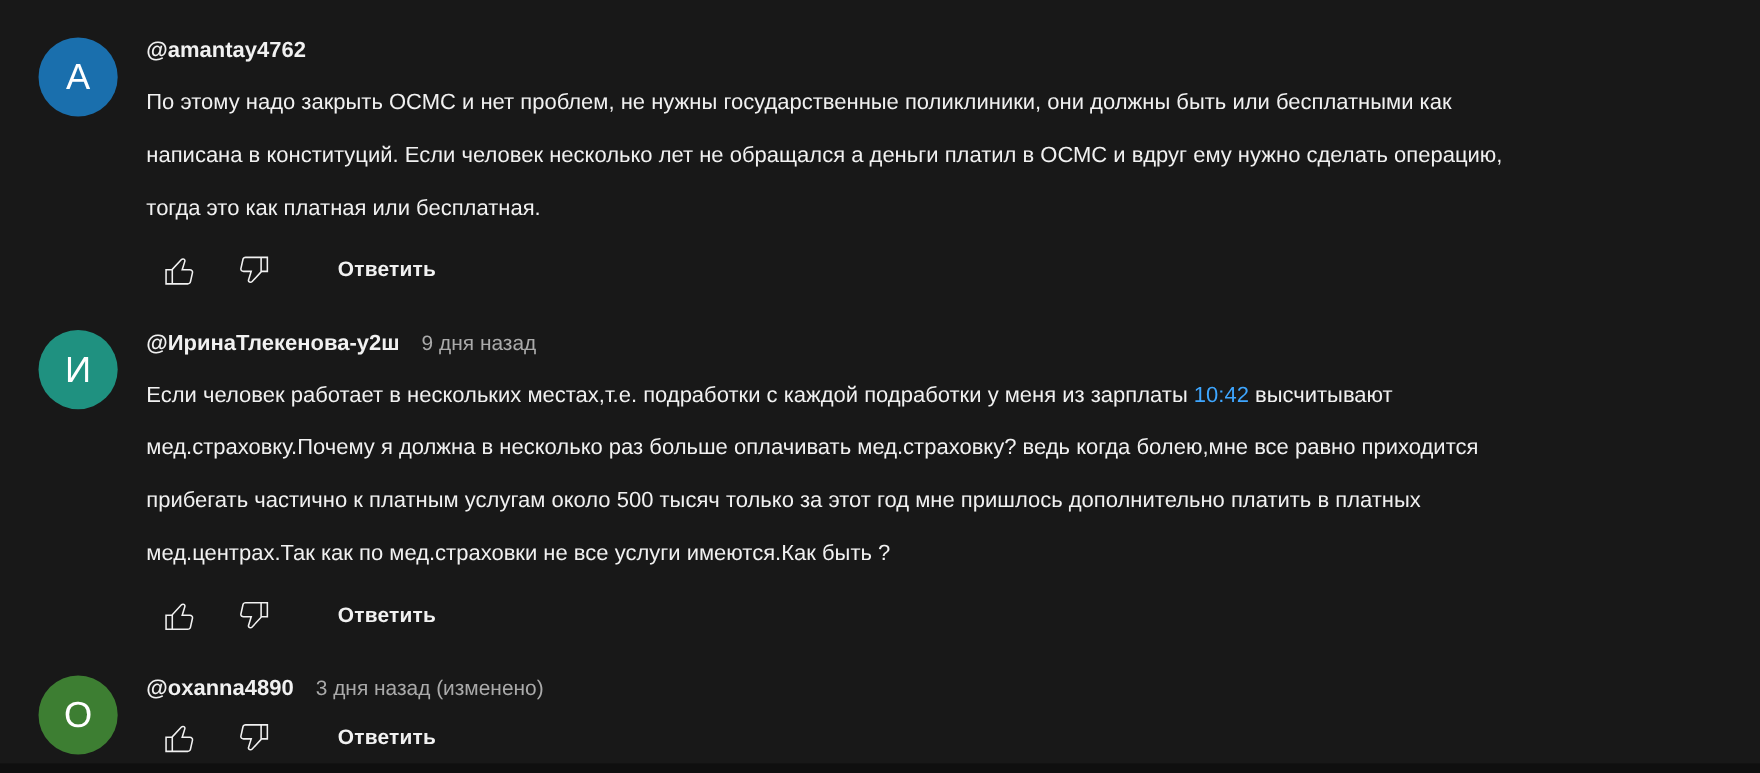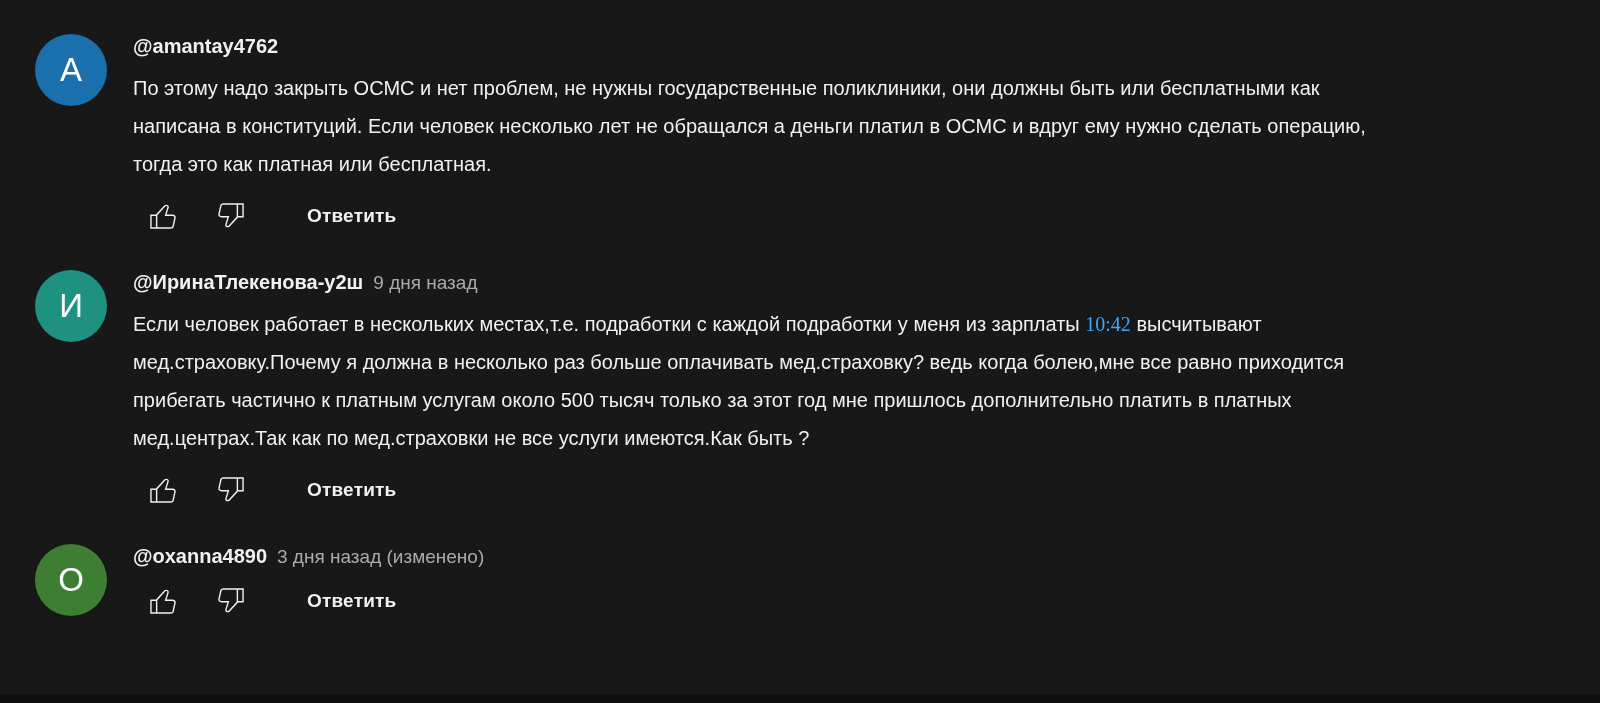--- a/index.html
+++ b/index.html
@@ -37,49 +37,48 @@
     user-select: none;
   }
   .content {
     margin-left: 26px;
     flex: 1;
     min-width: 0;
   }
   .comment-header {
     display: flex;
     align-items: baseline;
-    gap: 10px;
+    gap: 20px;
     margin-top: 1px;
   }
   .username {
     font-weight: bold;
     font-size: 20px;
     color: #f1f1f1;
     cursor: pointer;
     white-space: nowrap;
   }
   .timestamp {
     font-size: 19px;
     color: #aaaaaa;
     cursor: pointer;
     white-space: nowrap;
   }
   .body {
     margin-top: 11px;
     font-size: 20px;
-    line-height: 38px;
+    line-height: 48px;
     color: #f1f1f1;
     max-width: 1250px;
     word-wrap: break-word;
   }
   .time-link {
     color: #3ea6ff;
     cursor: pointer;
     text-decoration: none;
-    font-family: Liberation Serif, serif;
   }
   .actions {
     display: flex;
     align-items: center;
     margin-top: 15px;
     height: 36px;
   }
   button {
     background: none;
     border: none;

